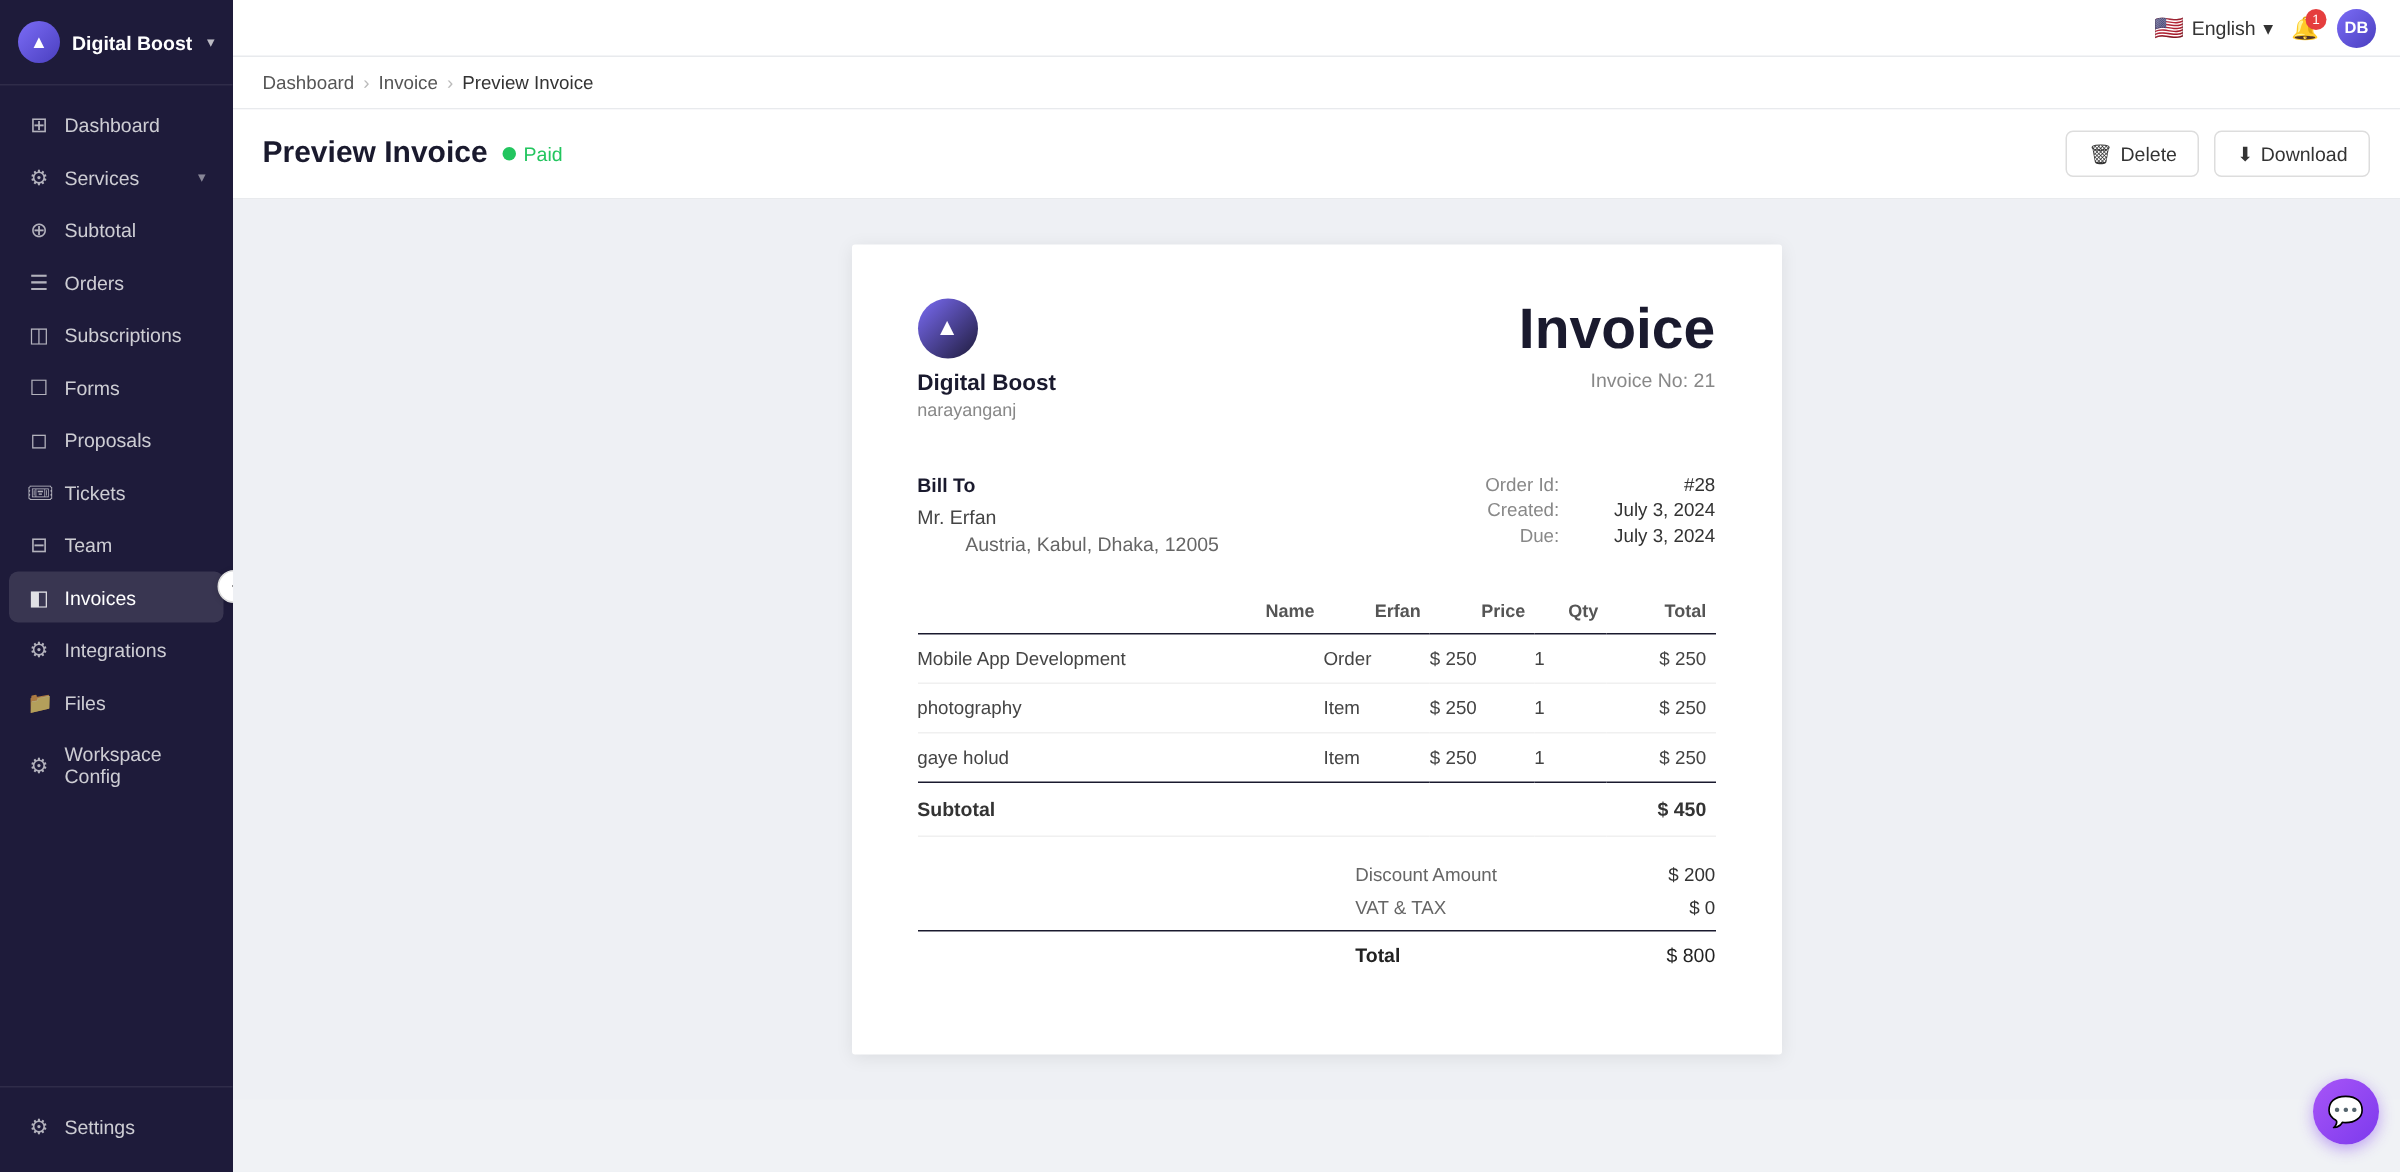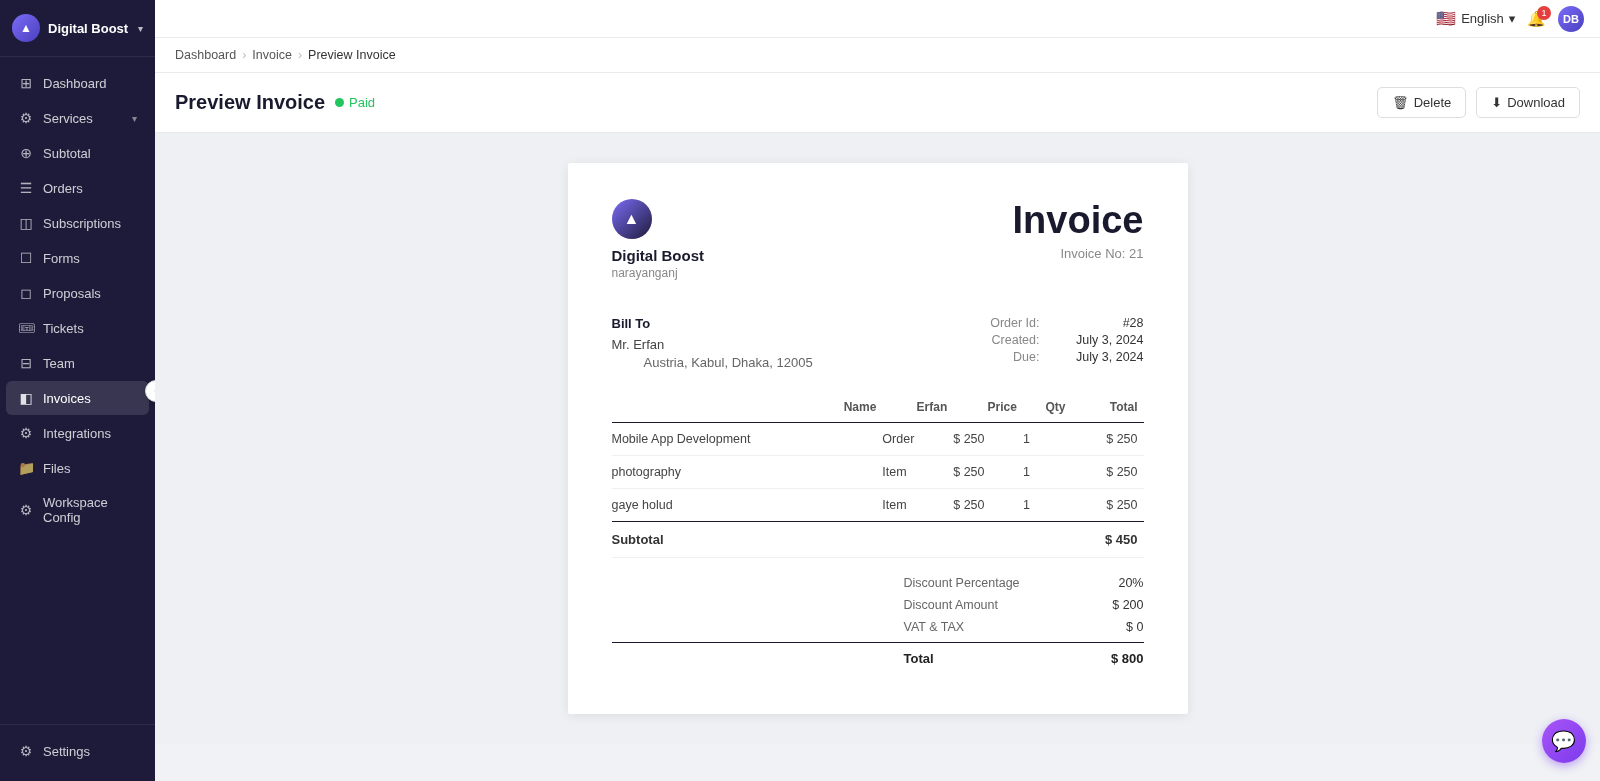--- a/index.html
+++ b/index.html
@@ -197,21 +197,21 @@
       margin-bottom: 8px; padding: 0 0;
     }
     .summary-label { font-size: 12.5px; color: #666; min-width: 140px; text-align: left; }
     .summary-value { font-size: 12.5px; color: #333; min-width: 60px; text-align: right; }
     .summary-total-row {
       display: flex; justify-content: flex-end; gap: 40px;
       padding: 8px 0 4px;
       border-top: 1.5px solid #1a1a2e;
     }
     .summary-total-label { font-size: 13px; color: #222; font-weight: 600; min-width: 140px; text-align: left; }
-    .summary-total-value { font-size: 13px; color: #222; font-weight: 700; min-width: 60px; text-align: right; }
+    .summary-total-value { font-size: 13px; color: #222; font-weight: 400; min-width: 60px; text-align: right; }
 
     
     .chatbot-bubble {
       position: fixed; bottom: 18px; right: 14px;
       width: 44px; height: 44px; border-radius: 50%;
       background: linear-gradient(135deg, #a855f7, #7c3aed);
       display: flex; align-items: center; justify-content: center;
       cursor: pointer; box-shadow: 0 3px 10px rgba(124,58,237,0.45);
       font-size: 20px; color: #fff;
     }
@@ -427,24 +427,20 @@
               <td></td>
               <td></td>
               <td></td>
               <td>$ 450</td>
             </tr>
           </tfoot>
         </table>
 
         <div class="invoice-summary">
           <div class="summary-row">
-            <span class="summary-label">Discount Percentage</span>
-            <span class="summary-value">20%</span>
-          </div>
-          <div class="summary-row">
             <span class="summary-label">Discount Amount</span>
             <span class="summary-value">$ 200</span>
           </div>
           <div class="summary-row">
             <span class="summary-label">VAT &amp; TAX</span>
             <span class="summary-value">$ 0</span>
           </div>
           <div class="summary-total-row">
             <span class="summary-total-label">Total</span>
             <span class="summary-total-value">$ 800</span>

